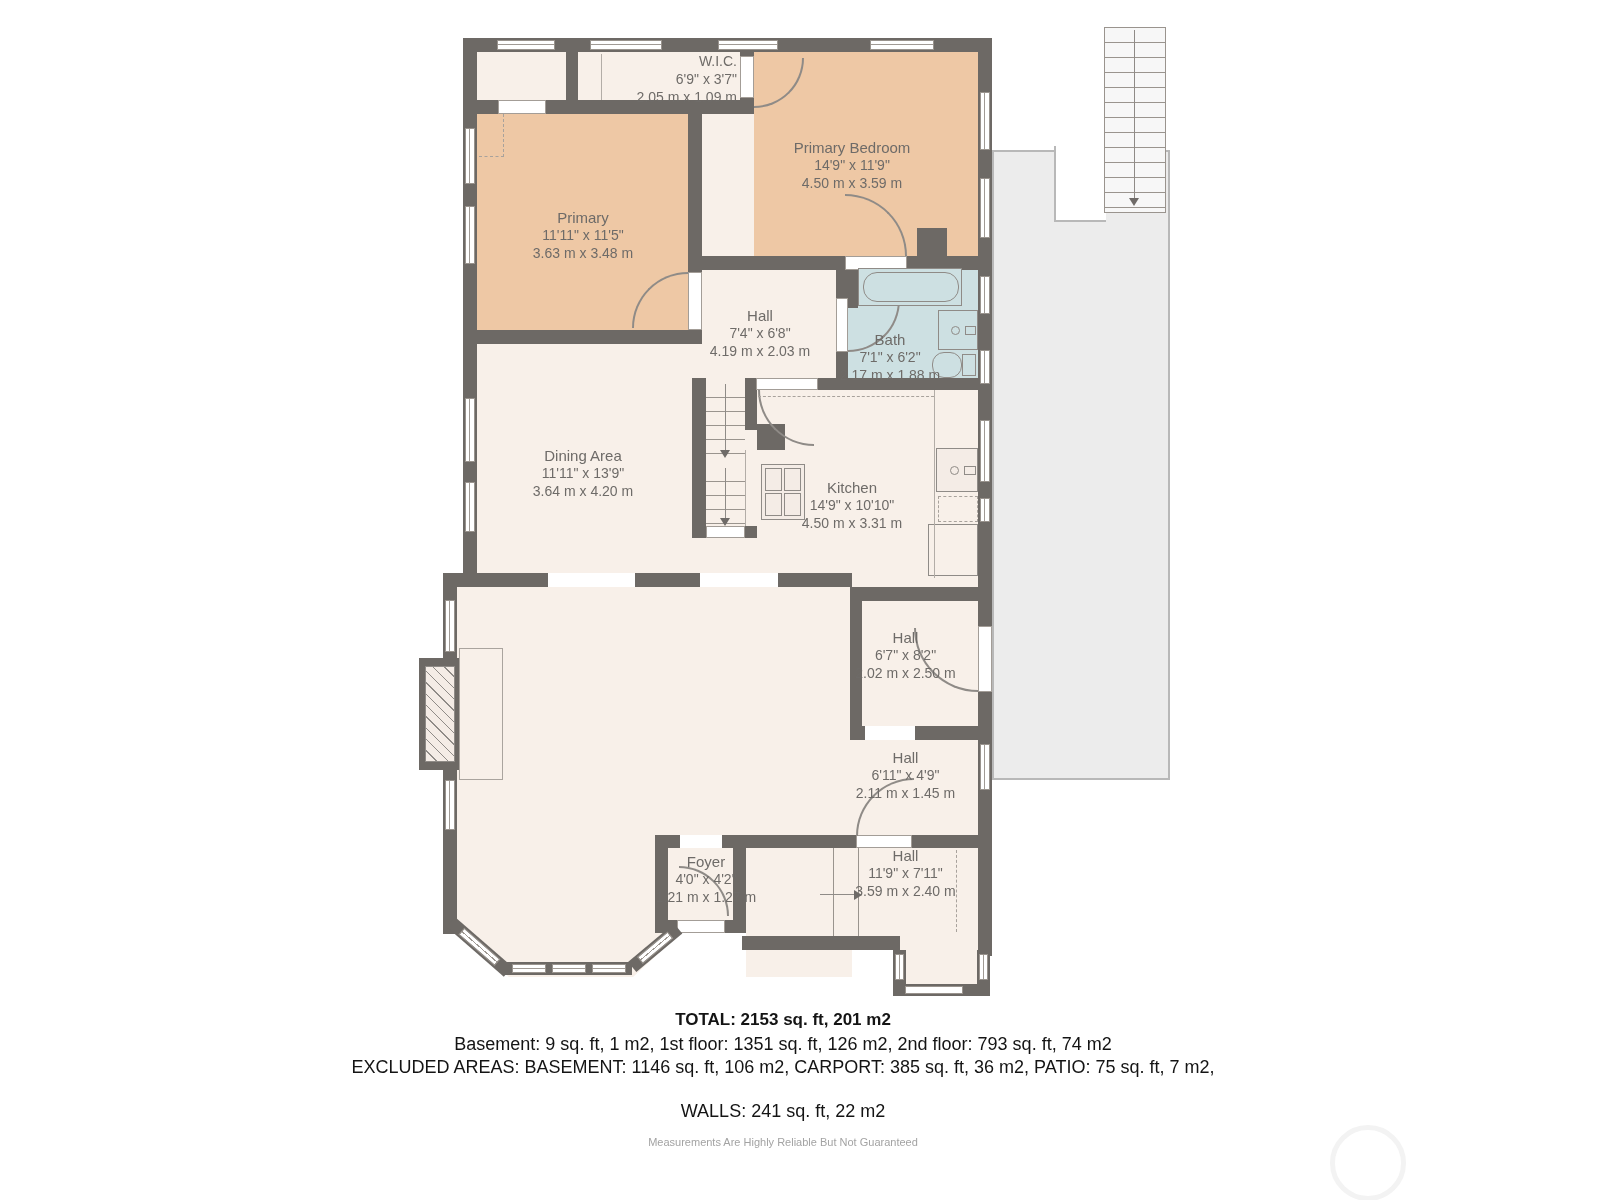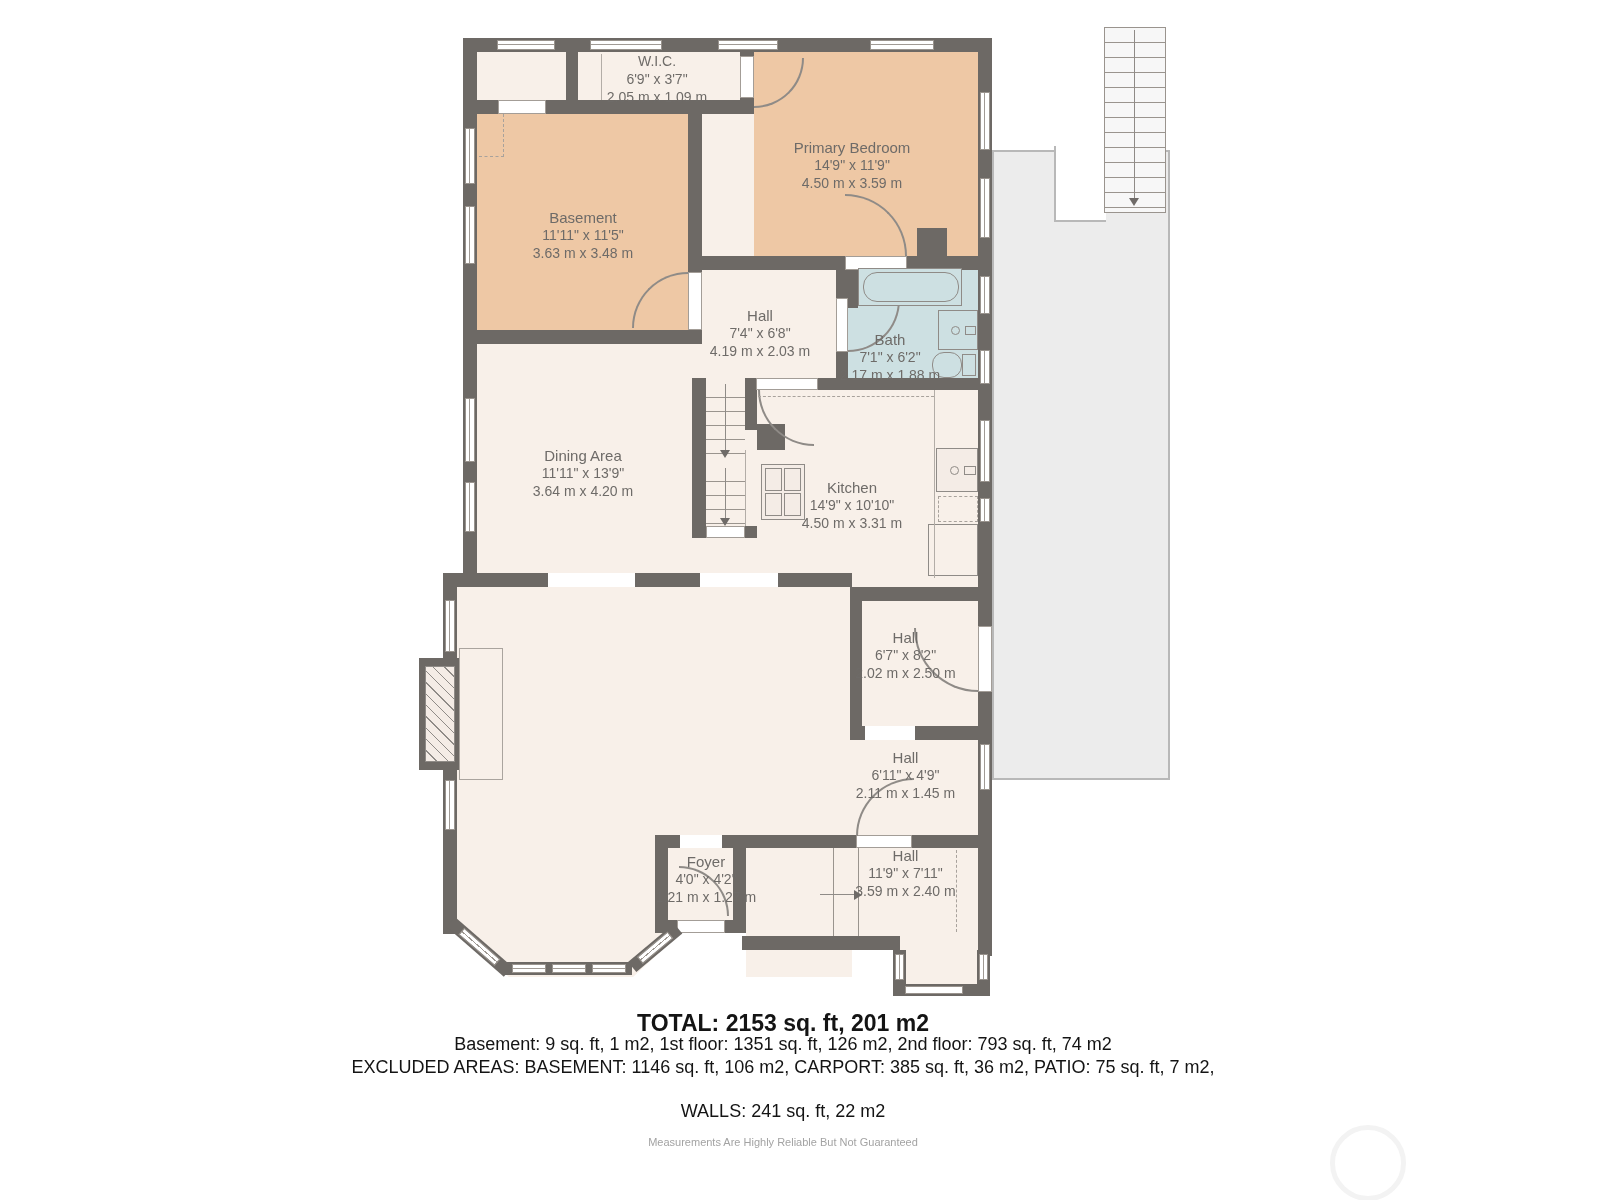--- a/index.html
+++ b/index.html
@@ -32,21 +32,21 @@
   .dashv{position:absolute;border-left:1px dashed #a8a29c;}
   .dashh{position:absolute;border-top:1px dashed #a8a29c;}
   .dashbox{position:absolute;border-right:1px dashed #a8a29c;border-bottom:1px dashed #a8a29c;}
   .arr-down{position:absolute;width:0;height:0;border-left:5px solid transparent;
             border-right:5px solid transparent;border-top:8px solid #6f6b68;}
   .arr-right{position:absolute;width:0;height:0;border-top:5px solid transparent;
              border-bottom:5px solid transparent;border-left:8px solid #6f6b68;}
   .label{position:absolute;text-align:center;color:#6e6b68;font-size:15px;line-height:1.28;}
   .label .dims{font-size:14px;}
   .summary{position:absolute;left:183px;width:1200px;text-align:center;color:#141414;}
-  .sum-total{font-size:23px;font-weight:bold;}
+  .sum-total{font-size:17px;font-weight:bold;}
   .sum-line{font-size:18px;}
   .disclaimer{position:absolute;left:183px;width:1200px;text-align:center;
               font-size:11px;color:#a3a3a3;}
   .watermark{position:absolute;border:5px solid #f3f3f3;border-radius:50%;}
   .grid2{display:grid;grid-template-columns:1fr 1fr;grid-template-rows:1fr 1fr;gap:2px;padding:3px;height:100%;box-sizing:border-box;}
   .grid2 div{border:1px solid #8f8b87;}
   .circ{position:absolute;border:1.5px solid #8f8b87;border-radius:50%;}
 </style>
 </head>
 <body>
@@ -207,32 +207,32 @@
   <div class="abs" style="left:459px;top:648px;width:44px;height:132px;border:1px solid #aaa49e;background:#f8f0e9;box-sizing:border-box;"></div>
 
   <div class="vline" style="left:833px;top:848px;height:88px;background:#9a948e;"></div>
   <div class="vline" style="left:858px;top:848px;height:88px;background:#9a948e;"></div>
   <div class="hline" style="left:820px;top:894px;width:34px;"></div>
   <div class="arr-right" style="left:854px;top:890px;"></div>
   <div class="dashv" style="left:956px;top:850px;height:82px;"></div>
   <div class="dashbox" style="left:479px;top:114px;width:24px;height:42px;"></div>
   <div class="vline thin" style="left:601px;top:54px;height:46px;"></div>
 
-  <div class="label" style="left:577px;top:53px;width:160px;font-size:14px;">
+  <div class="label" style="left:577px;top:53px;width:160px;font-size:14px;text-align:right;">
     <div>W.I.C.</div>
     <div class="dims">6'9" x 3'7"</div>
     <div class="dims">2.05 m x 1.09 m</div>
   </div>
   <div class="label" style="left:752px;top:138px;width:200px;">
     <div>Primary Bedroom</div>
     <div class="dims">14'9" x 11'9"</div>
     <div class="dims">4.50 m x 3.59 m</div>
   </div>
   <div class="label" style="left:483px;top:208px;width:200px;">
-    <div>Basement</div>
+    <div>Primary</div>
     <div class="dims">11'11" x 11'5"</div>
     <div class="dims">3.63 m x 3.48 m</div>
   </div>
   <div class="label" style="left:685px;top:306px;width:150px;">
     <div>Hall</div>
     <div class="dims">7'4" x 6'8"</div>
     <div class="dims">4.19 m x 2.03 m</div>
   </div>
   <div class="label" style="left:815px;top:330px;width:150px;">
     <div>Bath</div>

